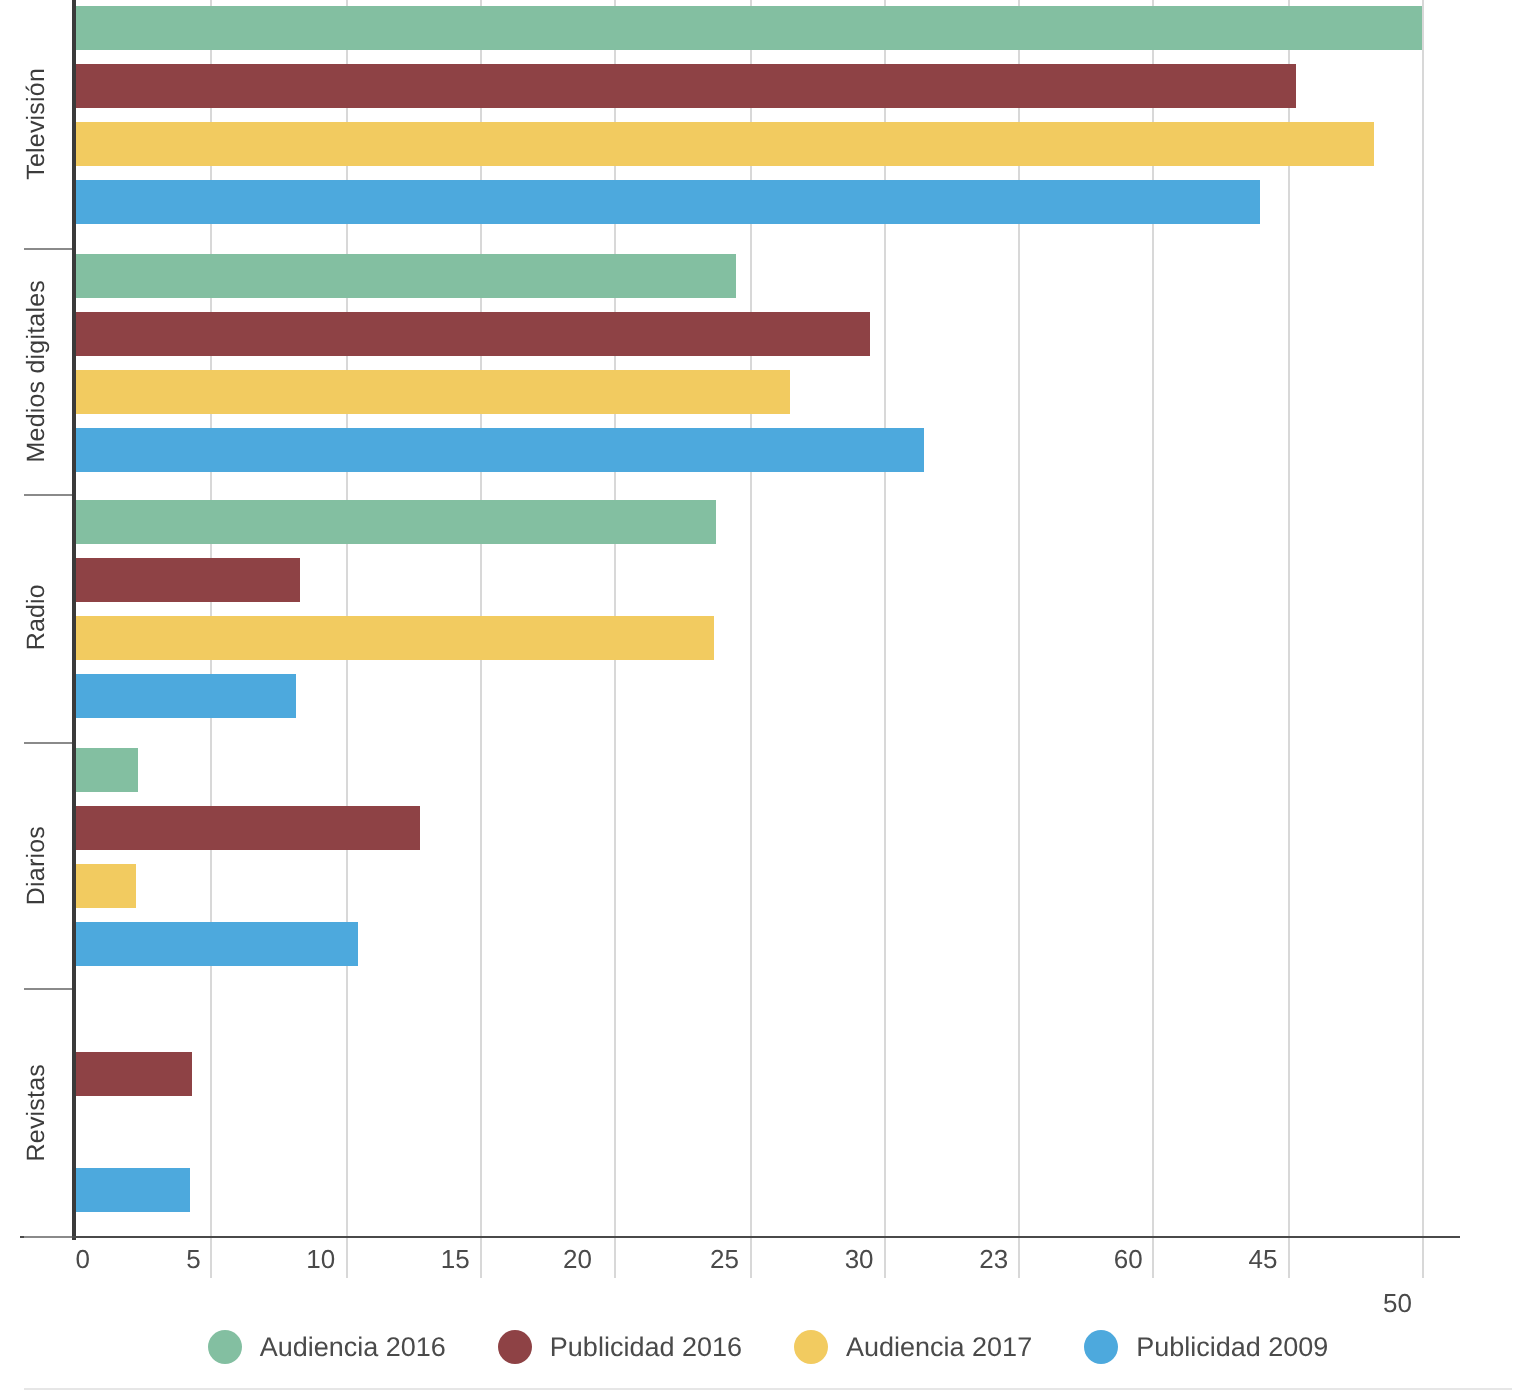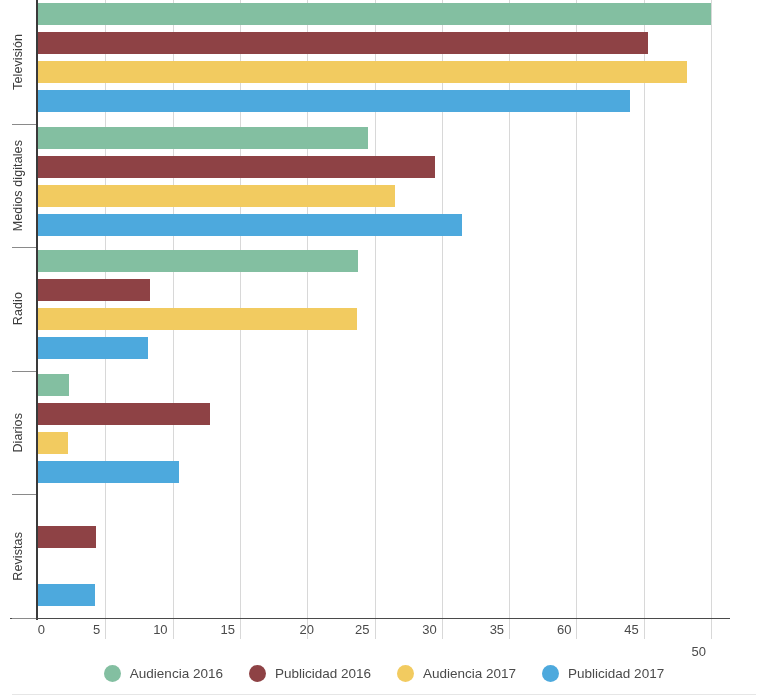--- a/index.html
+++ b/index.html
@@ -240,27 +240,27 @@
 
   <div id="x-ticks">
       <div class="x-tick-label" style="left: 12px;">0</div>
       <div class="x-tick-stub" style="left: 67.3px;"></div>
       <div class="x-tick-label" style="left: 67.3px;">5</div>
       <div class="x-tick-stub" style="left: 134.6px;"></div>
       <div class="x-tick-label" style="left: 134.6px;">10</div>
       <div class="x-tick-stub" style="left: 201.9px;"></div>
       <div class="x-tick-label" style="left: 201.9px;">15</div>
       <div class="x-tick-stub" style="left: 269.2px;"></div>
-      <div class="x-tick-label" style="left: 281px;">20</div>
+      <div class="x-tick-label" style="left: 263px;">20</div>
       <div class="x-tick-stub" style="left: 336.5px;"></div>
       <div class="x-tick-label" style="left: 336.5px; text-align: center;">25</div>
       <div class="x-tick-stub" style="left: 403.8px;"></div>
       <div class="x-tick-label" style="left: 403.8px;">30</div>
       <div class="x-tick-stub" style="left: 471.1px;"></div>
-      <div class="x-tick-label" style="left: 471.1px;">35</div>
+      <div class="x-tick-label" style="left: 471.1px;">23</div>
       <div class="x-tick-stub" style="left: 538.4px;"></div>
       <div class="x-tick-label" style="left: 538.4px;">60</div>
       <div class="x-tick-stub" style="left: 605.7px;"></div>
       <div class="x-tick-label" style="left: 605.7px;">45</div>
       <div class="x-tick-stub" style="left: 673px;"></div>
       <div class="x-tick-label" style="left: 673px; margin-top: 22px;">50</div>
     </div>
 
   <div id="legend">
       <div class="legend-item">
@@ -270,19 +270,19 @@
       <div class="legend-item">
         <span class="legend-swatch" style="background: rgb(142, 66, 69);"></span>
         <span class="legend-text">Publicidad 2016</span>
       </div>
       <div class="legend-item">
         <span class="legend-swatch" style="background: rgb(242, 203, 96);"></span>
         <span class="legend-text">Audiencia 2017</span>
       </div>
       <div class="legend-item">
         <span class="legend-swatch" style="background: rgb(77, 169, 221);"></span>
-        <span class="legend-text">Publicidad 2017</span>
+        <span class="legend-text">Publicidad 2009</span>
       </div>
     </div>
 
   <div id="bottom-rule"></div>
 
 </div>
 
 </body></html>

